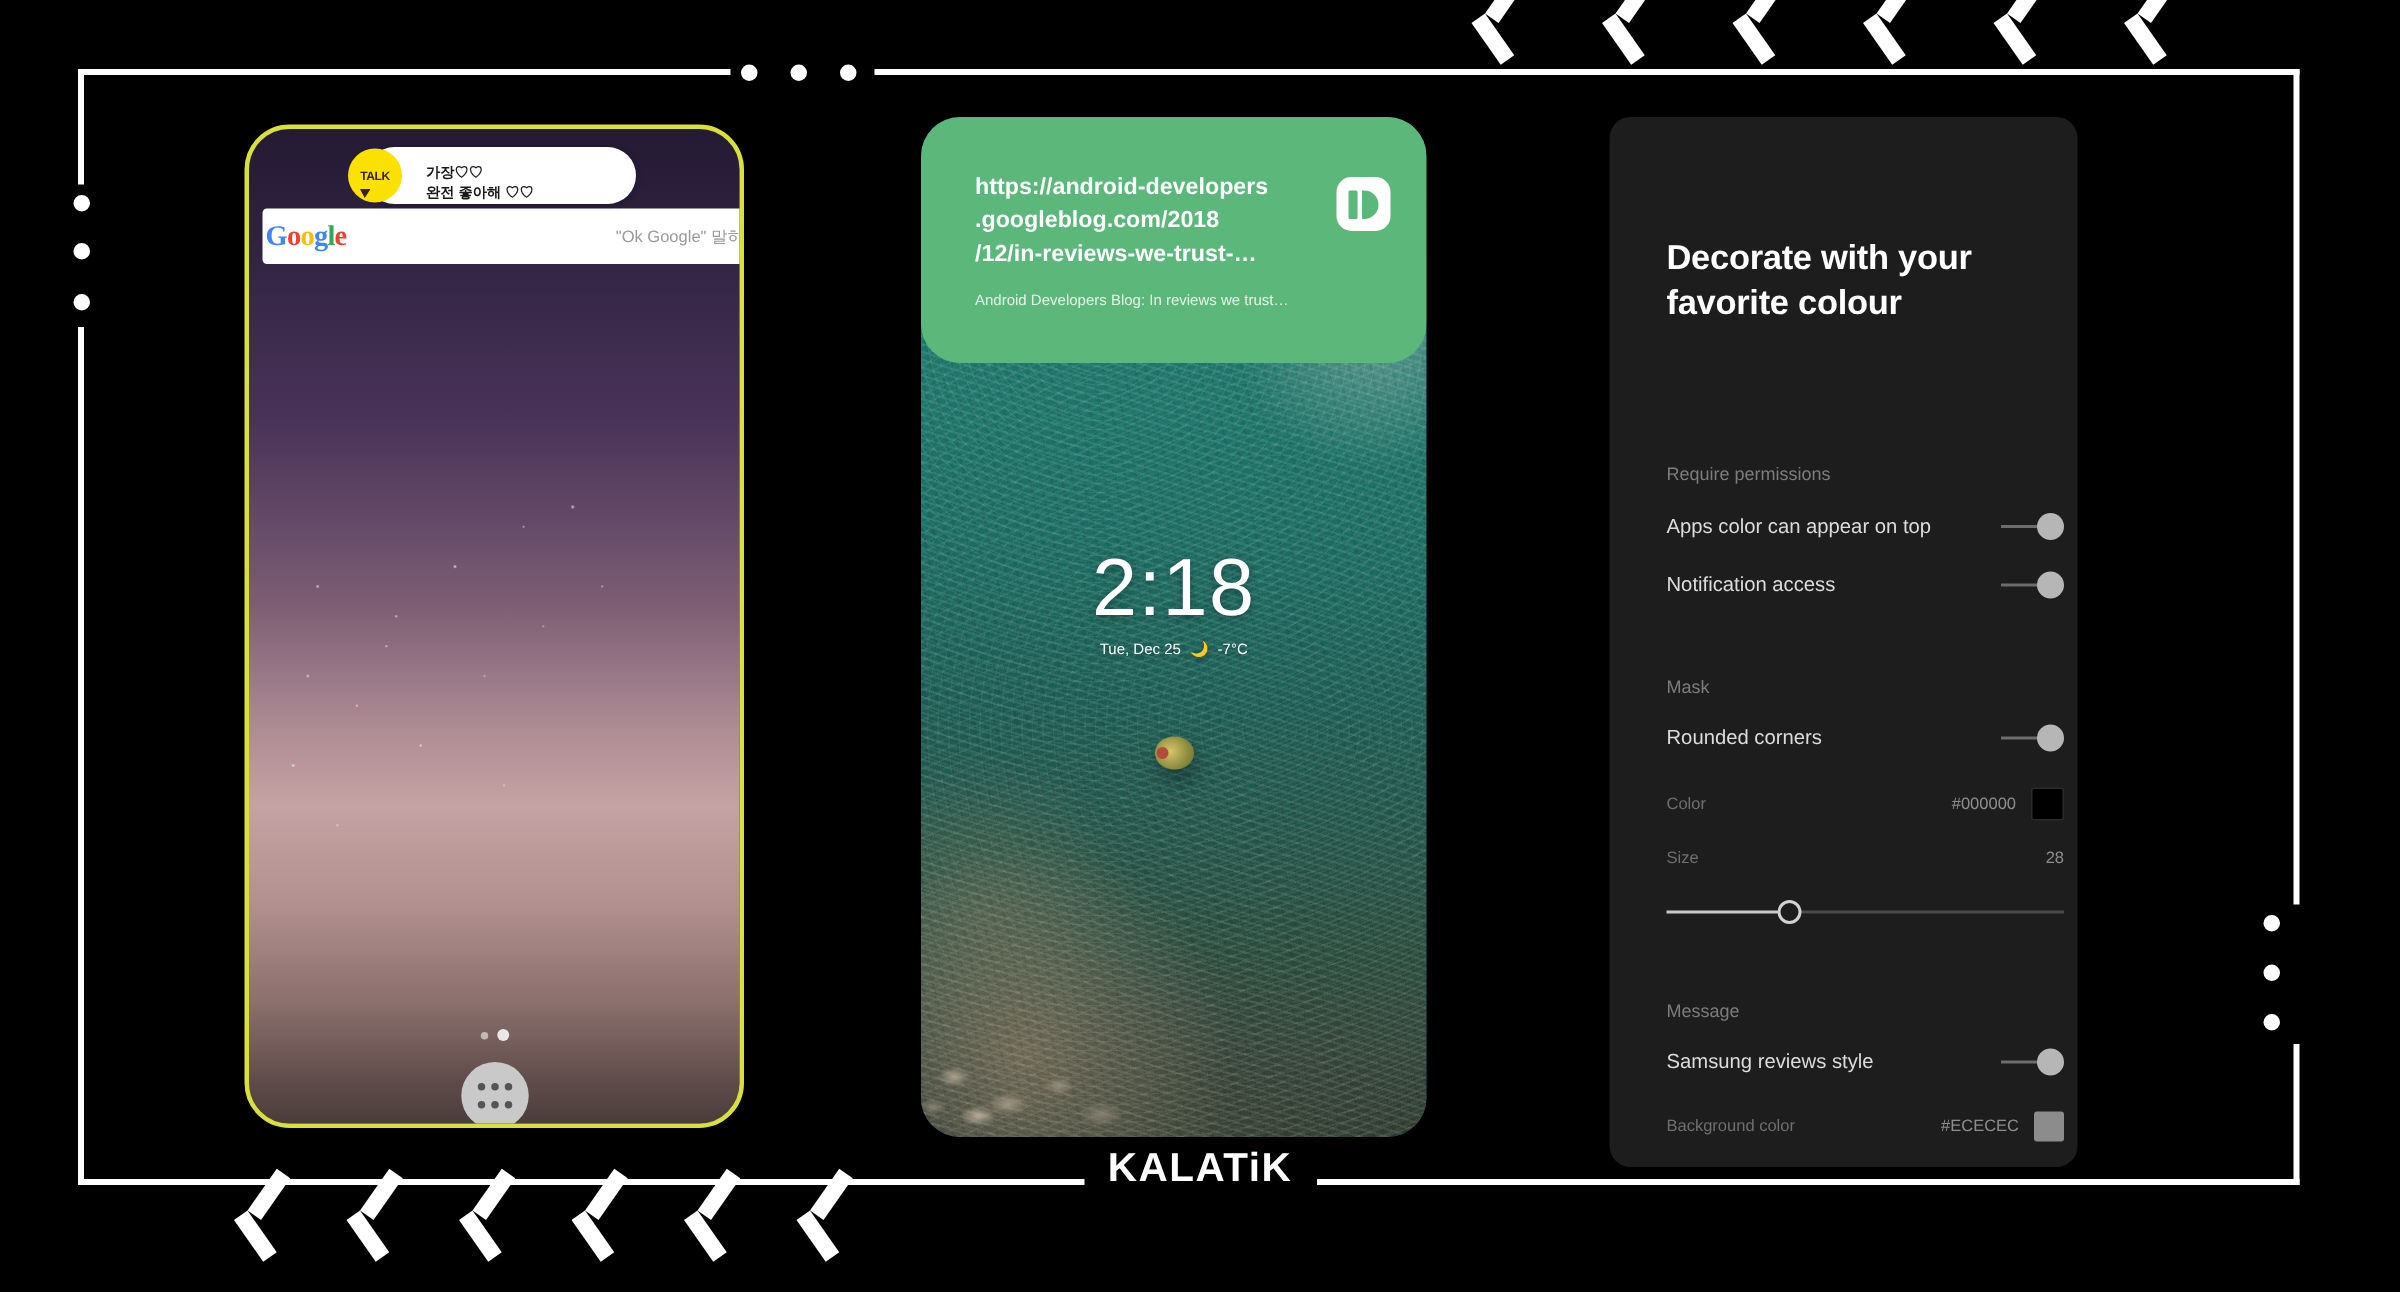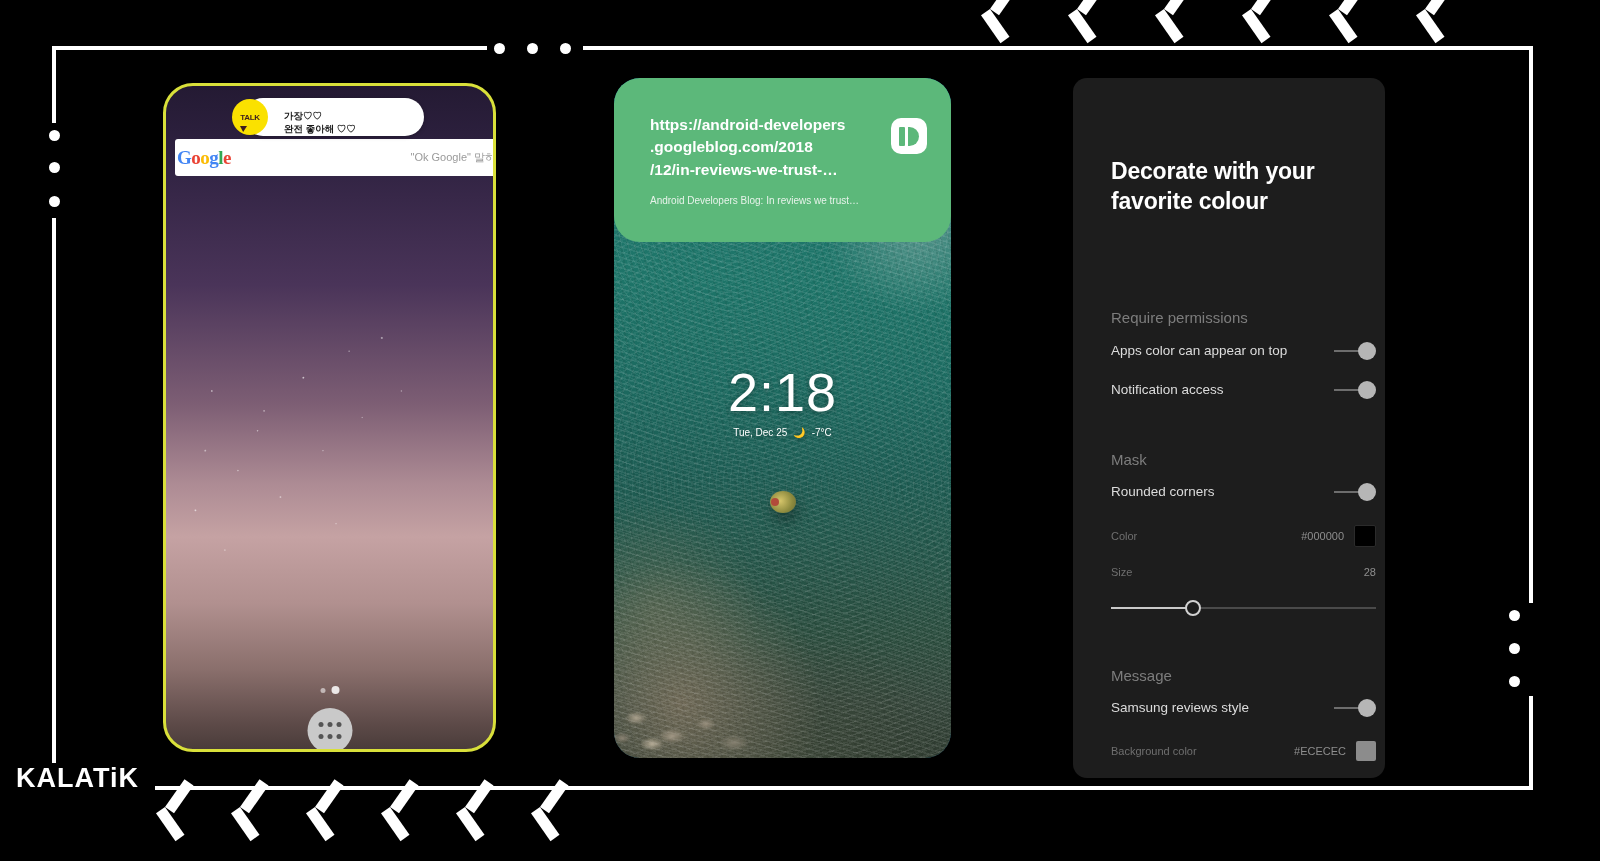--- a/index.html
+++ b/index.html
@@ -136,37 +136,37 @@
         font-size:54px;font-weight:300;letter-spacing:1px;text-shadow:0 1px 6px rgba(0,0,0,.35);}
   .lock-date{position:absolute;left:0;right:0;top:349px;text-align:center;color:#fff;font-size:10px;
         text-shadow:0 1px 5px rgba(0,0,0,.4);}
   .lock-date .moon{display:inline-block;margin:0 6px;}
 
   
   .panel3{position:absolute;left:1073px;top:78px;width:312px;height:700px;background:#1d1d1d;
           border-radius:14px;overflow:hidden;}
   .p3-title{position:absolute;left:38px;top:78px;width:265px;color:#fff;font-size:23px;
           font-weight:bold;line-height:1.32;letter-spacing:-.2px;}
-  .sec-label{position:absolute;left:38px;color:#7d7d7d;font-size:15px;text-align:center;}
+  .sec-label{position:absolute;left:38px;color:#7d7d7d;font-size:12px;text-align:center;}
   .row{position:absolute;left:38px;width:265px;display:flex;align-items:center;}
   .row-label{color:#dcdcdc;font-size:13.5px;}
   .row-label.dim{color:#6f6f6f;font-size:11px;}
   .row-val{margin-left:auto;color:#8e8e8e;font-size:11px;}
   .toggle{margin-left:auto;position:relative;width:42px;height:14px;display:flex;align-items:center;}
   .toggle .track{position:absolute;left:0;top:6px;width:28px;height:2px;background:#6d6d6d;}
   .toggle .knob{position:absolute;right:0;top:-2px;width:18px;height:18px;border-radius:50%;background:#b6b6b6;}
   .swatch{margin-left:10px;width:20px;height:20px;border-radius:2px;}
   .slider{position:absolute;left:38px;width:265px;height:14px;}
   .slider .bar-l{position:absolute;left:0;top:6px;height:2px;background:#c9c9c9;}
   .slider .bar-r{position:absolute;top:6px;right:0;height:2px;background:#4a4a4a;}
   .slider .thumb{position:absolute;top:-1px;width:16px;height:16px;border-radius:50%;
         border:2px solid #d2d2d2;background:#1d1d1d;box-sizing:border-box;}
 
   
-  .brand{position:absolute;left:0;right:0;top:763px;}
+  .brand{position:absolute;left:0;right:0;top:763px;text-align:center;}
   .brand span{color:#fff;font-size:27px;font-weight:bold;letter-spacing:1px;background:#000;padding:0 16px;}
 </style>
 </head>
 <body>
 
 <div class="stage">
 
   <div class="frame-line f-top-left"></div>
   <div class="frame-line f-top-right"></div>
   <div class="frame-line f-left-upper"></div>

